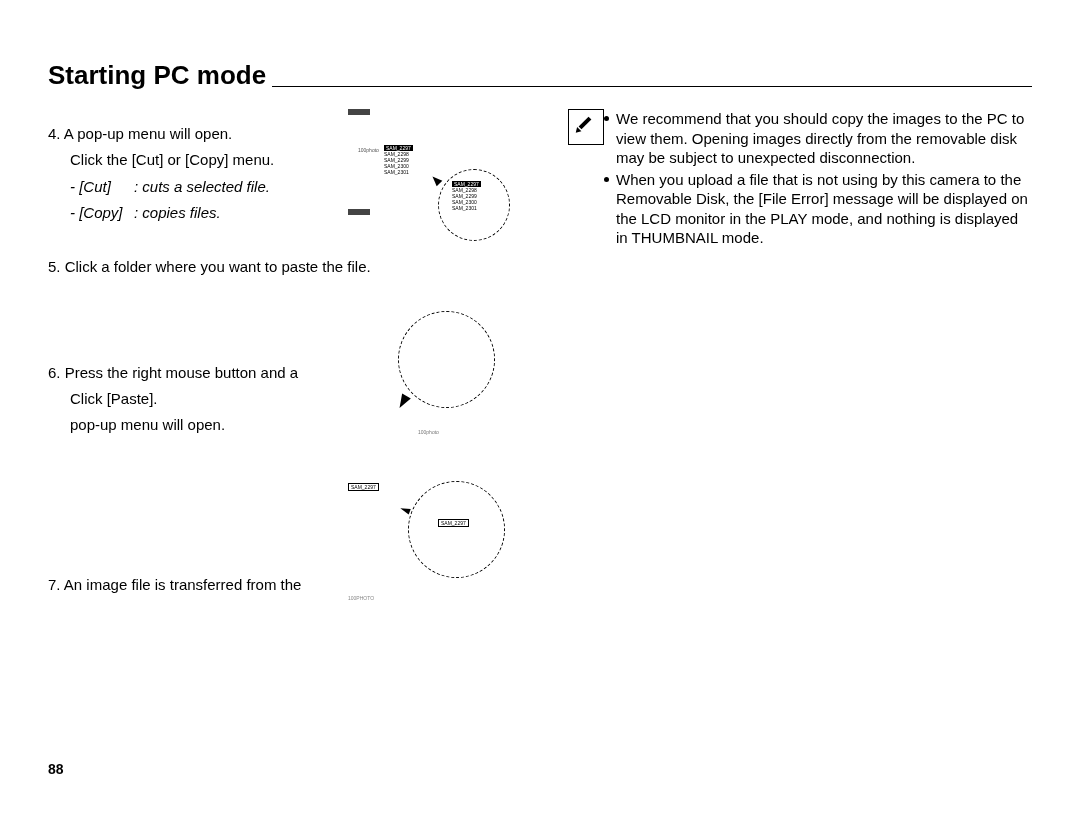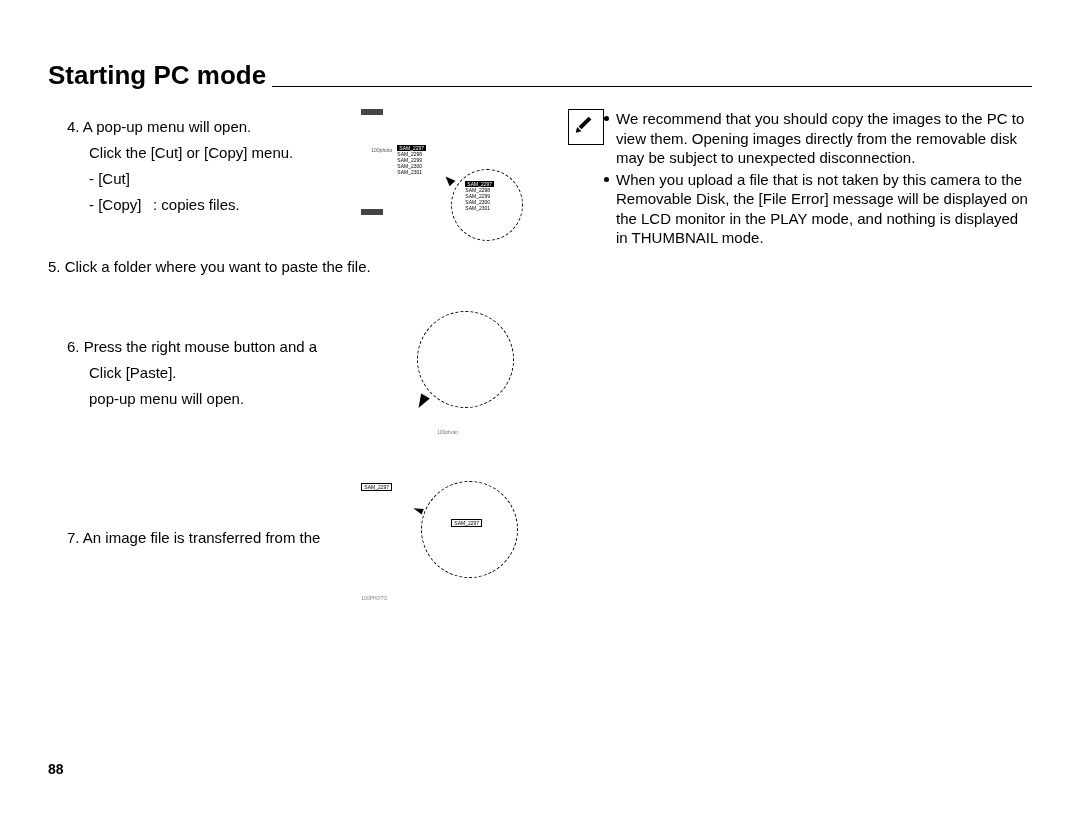--- a/index.html
+++ b/index.html
@@ -44,33 +44,33 @@
   .col-right {
     flex: 1;
   }
   .step {
     font-size: 15px;
     line-height: 1.35;
     margin-bottom: 6px;
   }
   .step-block {
     display: flex;
-    align-items: center;
+    align-items: flex-end;
     margin-bottom: 28px;
-    margin-left: 19px;
   }
   .step-text {
     width: 290px;
     padding-right: 10px;
   }
   .indent {
     padding-left: 22px;
   }
   .definition {
     display: flex;
+    font-style: italic;
   }
   .def-label { width: 64px; }
   .def-desc { flex: 1; }
 
   
   .fig4 {
     position: relative;
     width: 170px;
     height: 120px;
     font-size: 5px;
@@ -320,20 +320,21 @@
   <div class="columns">
 
     <div class="col-left">
 
       <div class="step-block">
         <div class="step-text">
           <div class="step">4. A pop-up menu will open.</div>
           <div class="step indent">Click the [Cut] or [Copy] menu.</div>
           <div class="step indent definition">
             <span class="def-label">- [Cut]</span>
+            <span class="def-desc">: cuts a selected file.</span>
           </div>
           <div class="step indent definition">
             <span class="def-label">- [Copy]</span>
             <span class="def-desc">: copies files.</span>
           </div>
         </div>
 
         <div class="fig4">
           <div class="top-label"></div>
           <div class="mid-label">100photo</div>
@@ -388,21 +389,21 @@
     </div>
 
     <div class="col-right">
 
       <div class="note-box">
         <div class="note-icon">
           <div class="pencil"></div>
         </div>
         <ul class="note-list">
           <li>We recommend that you should copy the images to the PC to view them. Opening images directly from the removable disk may be subject to unexpected disconnection.</li>
-          <li>When you upload a file that is not taken by this camera to the Removable Disk, the [File Error] message will be displayed on the LCD monitor in the PLAY mode, and nothing is displayed in THUMBNAIL mode.</li>
+          <li>When you upload a file that is not using by this camera to the Removable Disk, the [File Error] message will be displayed on the LCD monitor in the PLAY mode, and nothing is displayed in THUMBNAIL mode.</li>
         </ul>
       </div>
     </div>
 
   </div>
 
   <div class="page-num">88</div>
 </div>
 
 </body></html>

